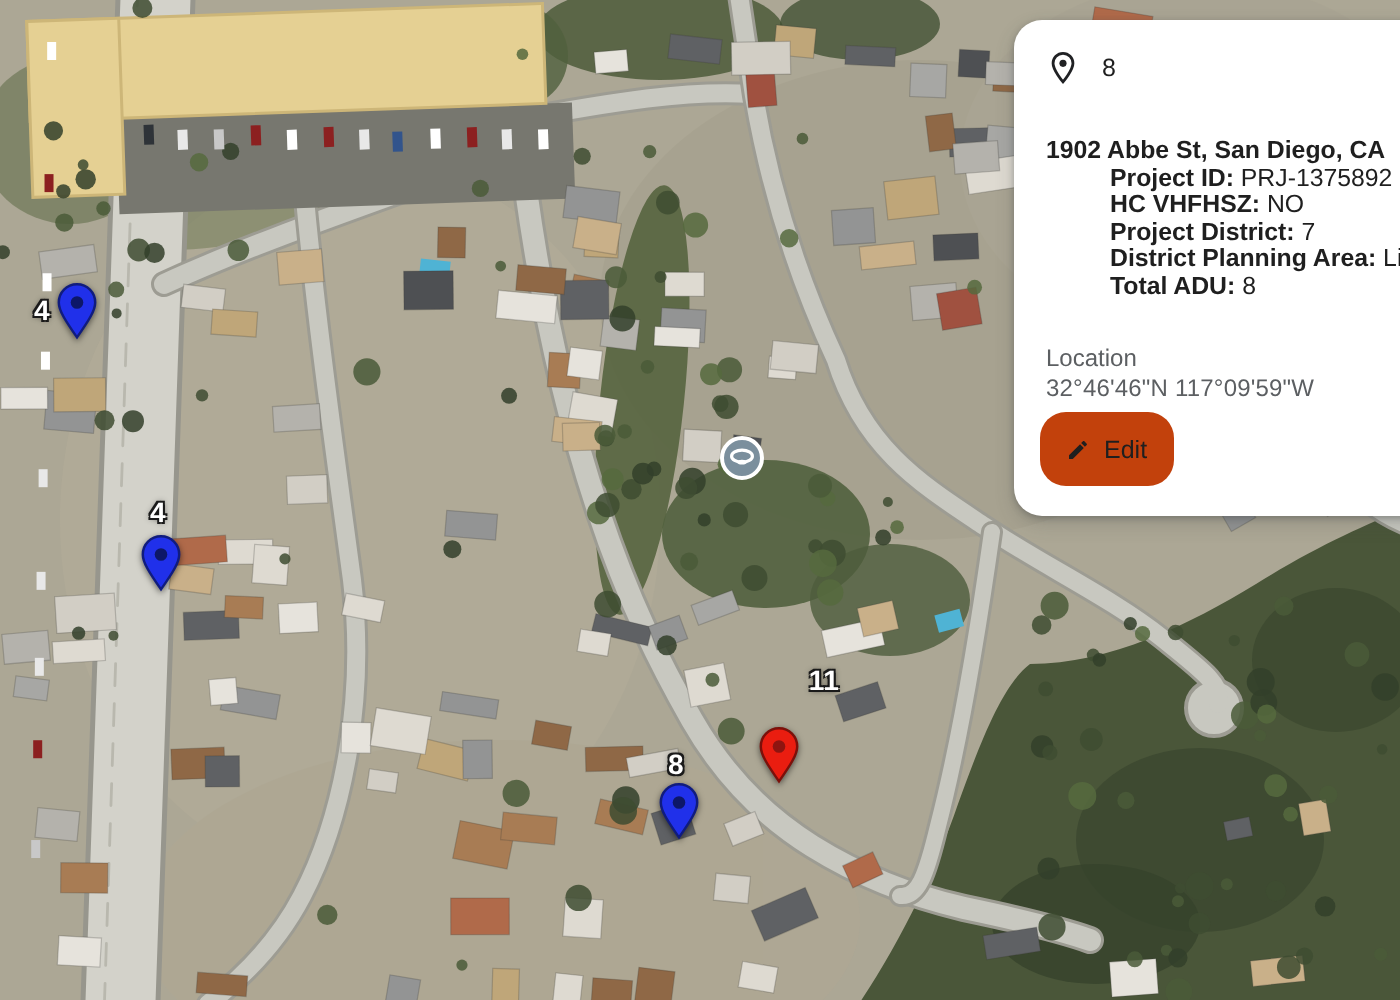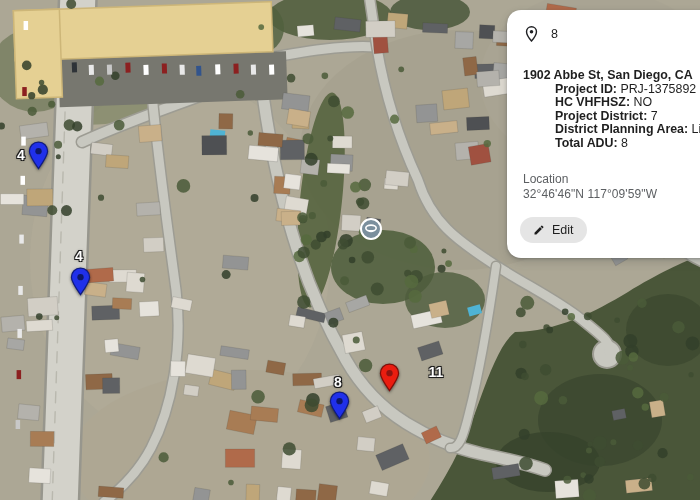--- a/index.html
+++ b/index.html
@@ -23,22 +23,22 @@
       box-sizing:border-box;padding:13px 12px 0 14px;color:#1f1f1f;}
   .card-header{display:flex;align-items:center;gap:12px;padding:2px 0 0 3px;}
   .card-header .count{font-size:12.5px;color:#1f1f1f;}
   .card-body{margin-top:26px;padding-left:2px;}
   .line{font-size:12.4px;line-height:13.6px;font-weight:bold;white-space:nowrap;}
   .field-row{font-size:12.4px;line-height:13.6px;white-space:nowrap;}
   .field-row b{font-weight:bold;padding-left:32px;}
   .loc-block{margin-top:21px;padding-left:2px;color:#5c5f62;}
   .loc-label{font-size:12px;line-height:15px;}
   .loc-coords{font-size:12px;line-height:15px;letter-spacing:.1px;}
-  .edit-btn{position:absolute;left:13px;bottom:15px;height:26px;border:none;cursor:pointer;
-      background:#e5e5e5;border-radius:13px;display:flex;align-items:center;gap:7px;
+  .edit-btn{position:absolute;left:13px;bottom:15px;height:37px;border:none;cursor:pointer;
+      background:#c2410c;border-radius:13px;display:flex;align-items:center;gap:7px;
       padding:0 13px;font-family:"Liberation Sans",sans-serif;font-size:12.5px;color:#1f1f1f;}
 </style>
 </head>
 <body>
 
 <div class="stage">
 
   <svg class="mapbg" width="700" height="500" viewBox="0 0 700 500">
     <rect x="0" y="0" width="700" height="500" fill="#aca795"></rect>
 
@@ -404,21 +404,21 @@
     <circle cx="12" cy="11.6" r="3.6" fill="#0d1768"></circle>
         </svg>
       </div>
       <span class="pin-label" style="left: 338px; top: 382px;">8</span>
       <div class="pin" style="left: 378.5px; top: 363px;">
         <svg width="21" height="29" viewBox="0 0 24 33">
     <path d="M12,1.2 C6.1,1.2 1.6,5.8 1.6,11.6 C1.6,16.2 5.2,21.8 12,31.6 C18.8,21.8 22.4,16.2 22.4,11.6 C22.4,5.8 17.9,1.2 12,1.2 Z" fill="#ea1d10" stroke="#7c100a" stroke-width="1.4"></path>
     <circle cx="12" cy="11.6" r="3.6" fill="#8e1410"></circle>
         </svg>
       </div>
-      <span class="pin-label" style="left: 412px; top: 372px; margin-left: 24px;">11</span>
+      <span class="pin-label" style="left: 412px; top: 340px;">11</span>
     </div>
 
   <div class="card">
     <div class="card-header">
       <svg width="15" height="18" viewBox="0 0 16 18">
         <path d="M8,1.2 C5,1.2 2.7,3.6 2.7,6.5 C2.7,10.3 8,16.4 8,16.4 C8,16.4 13.3,10.3 13.3,6.5 C13.3,3.6 11,1.2 8,1.2 Z" fill="none" stroke="#202124" stroke-width="1.5"></path>
         <circle cx="8" cy="6.5" r="1.9" fill="#202124"></circle>
       </svg>
       <span class="count">8</span>
     </div>

